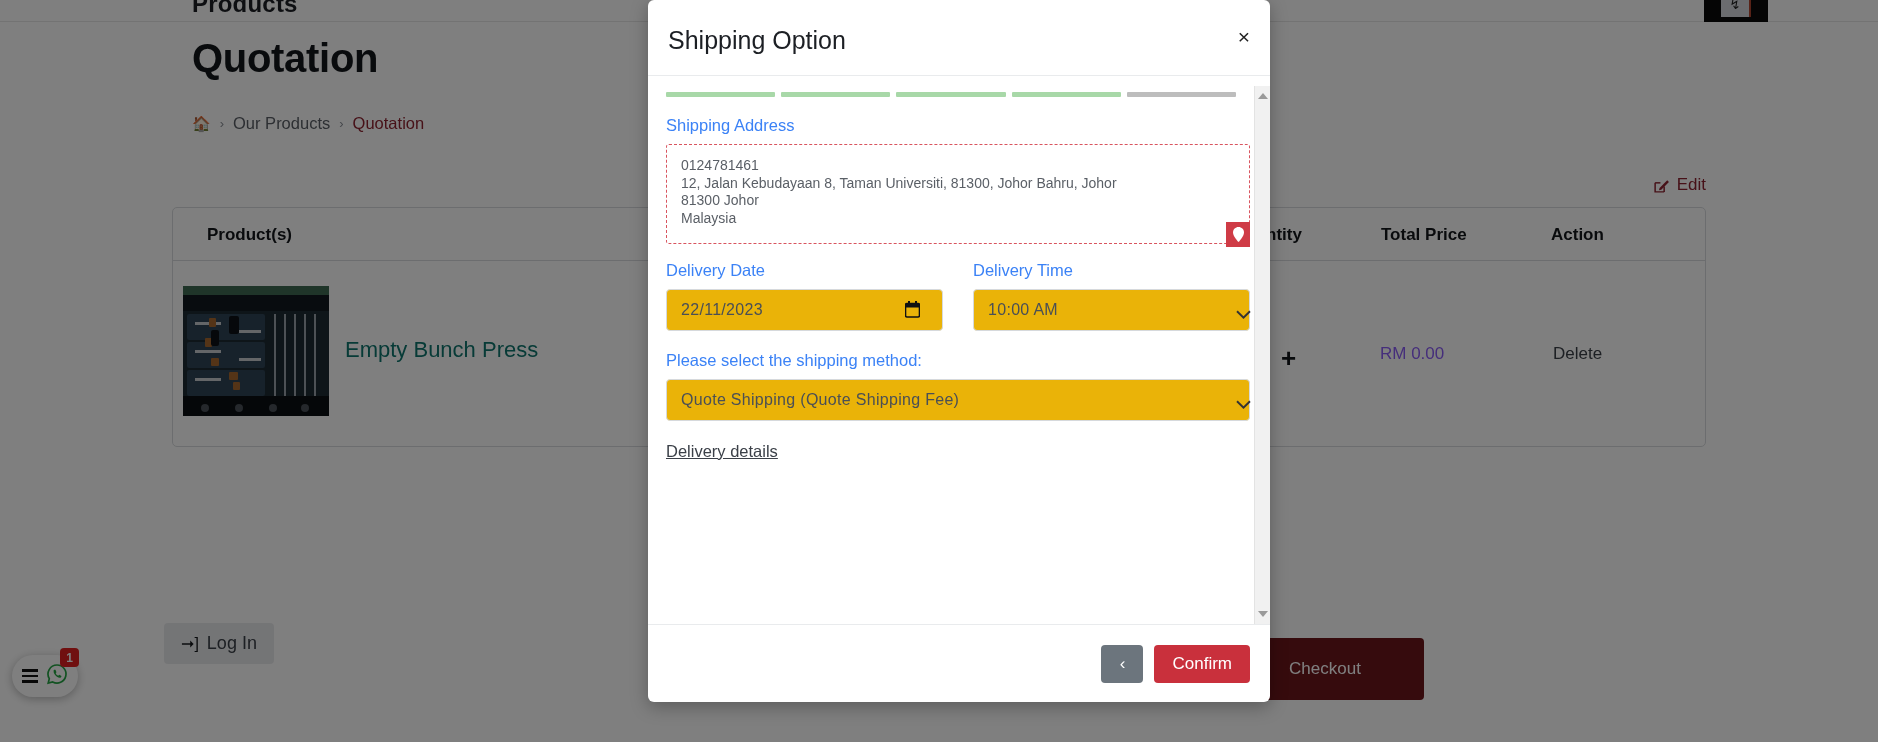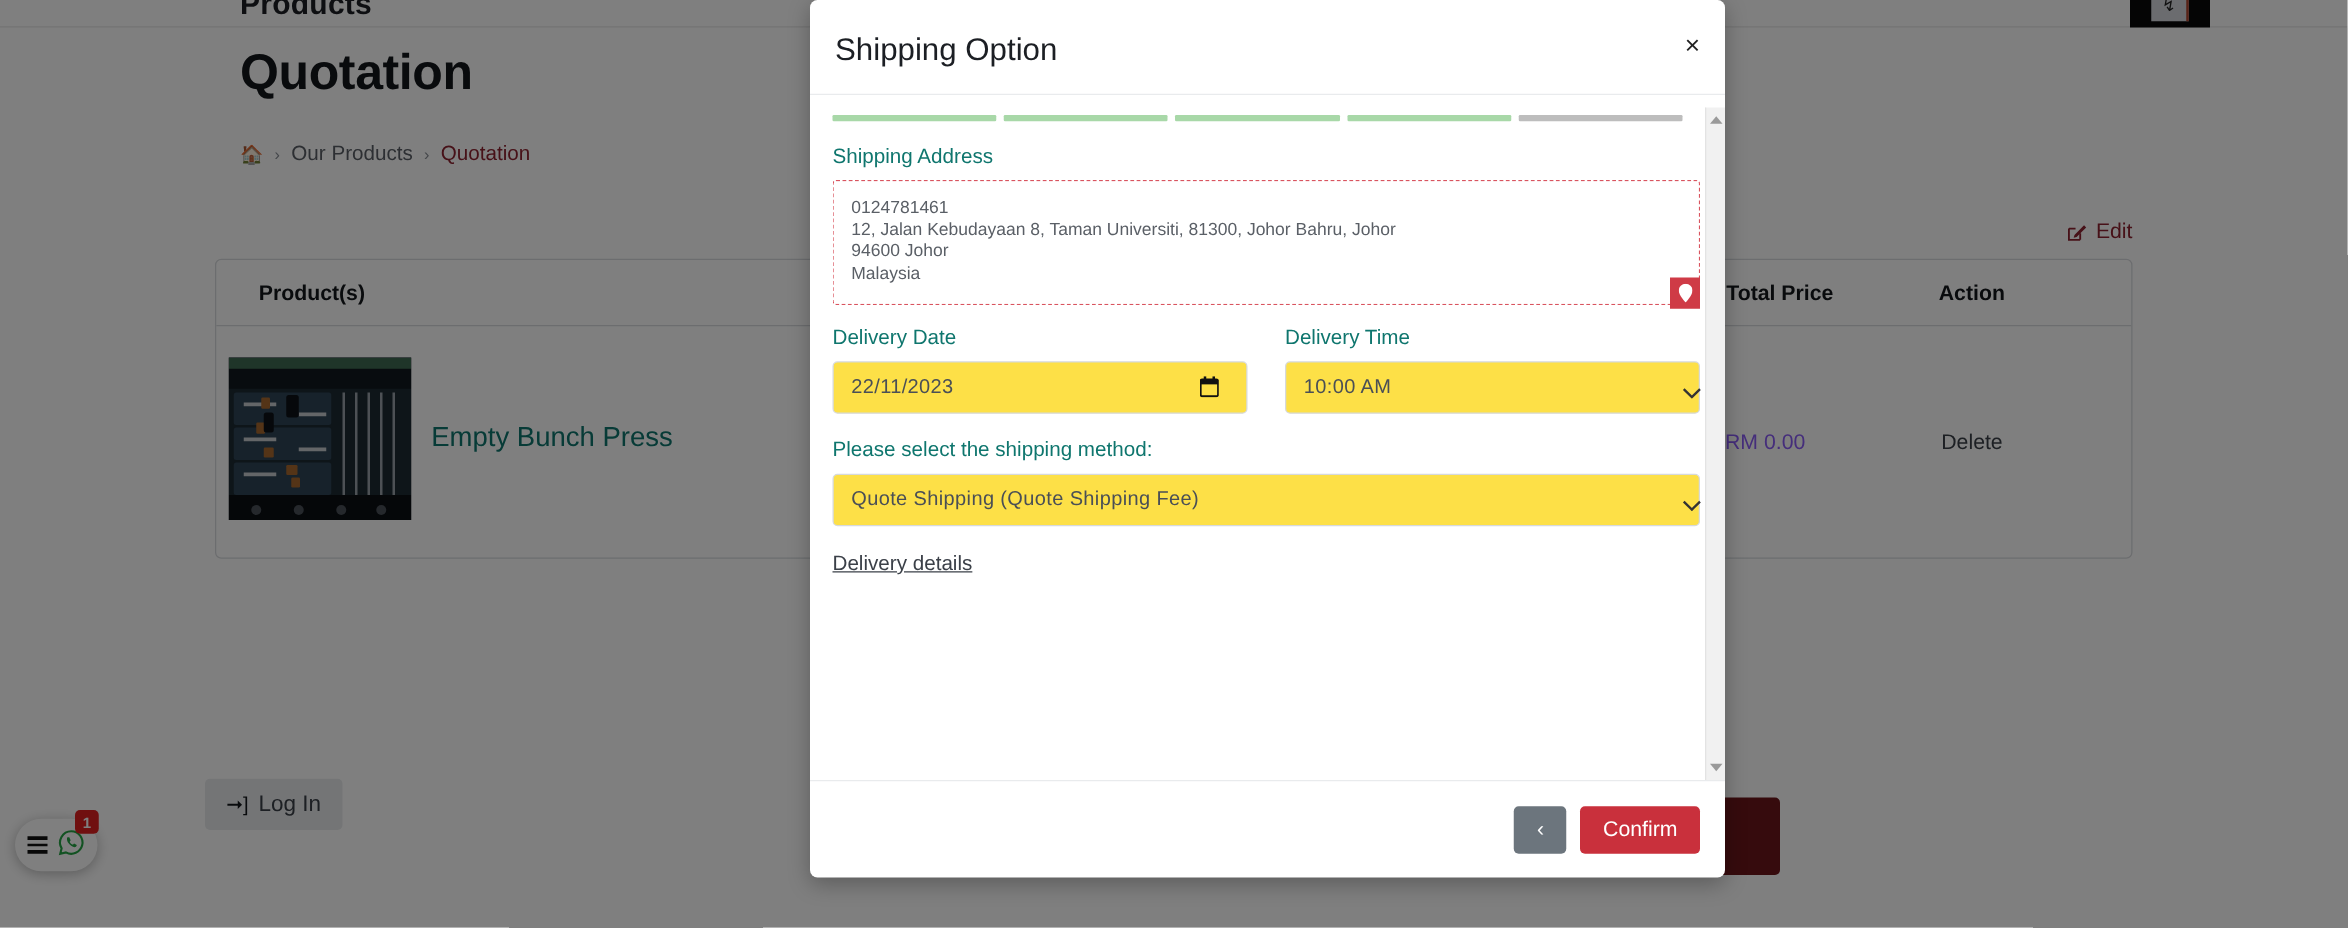--- a/index.html
+++ b/index.html
@@ -148,21 +148,21 @@
   }
 
   
   .dim {
     position: absolute; inset: 0; background: rgba(0,0,0,.5);
   }
 
   
   .modal {
     position: absolute; left: 648px; top: 0;
-    width: 732px; height: 702px;
+    width: 622px; height: 702px;
     background: #fff; border-radius: 6px;
     box-shadow: 0 5px 18px rgba(0,0,0,.28);
     display: flex; flex-direction: column;
     overflow: hidden;
   }
   .modal-header {
     position: relative; height: 76px; flex: 0 0 76px;
     border-bottom: 1px solid #e9ebed;
   }
   .modal-title {
@@ -180,21 +180,21 @@
     padding: 0 20px 0 18px;
     overflow: hidden;
   }
 
   .steps {
     display: flex; gap: 6px; padding-top: 16px; padding-right: 14px;
   }
   .step { height: 5px; border-radius: 1px; flex: 1 1 0; }
 
   .field-label {
-    font-size: 16.5px; color: #0f766e; margin-top: 19px;
+    font-size: 16.5px; color: #3b82f6; margin-top: 19px;
   }
 
   .address-box {
     position: relative; margin-top: 9px;
     border: 1.5px dashed #d9545f; border-radius: 3px;
     padding: 12px 14px 13px 14px;
     min-height: 100px;
   }
   .address-box .line {
     font-size: 14px; color: #5a5f66; line-height: 17.6px;
@@ -204,21 +204,21 @@
     width: 24px; height: 25px; background: #cf3b46;
     display: flex; align-items: center; justify-content: center;
   }
 
   .two-col { display: flex; gap: 30px; margin-top: 17px; }
   .col { flex: 1 1 0; }
   .col .field-label { margin-top: 0; }
 
   .input-shell {
     margin-top: 9px; height: 42px;
-    border: 1px solid #d6d9dc; border-radius: 4px; background: #fde047;
+    border: 1px solid #d6d9dc; border-radius: 4px; background: #eab308;
     display: flex; align-items: center; padding: 0 11px 0 14px;
     position: relative;
   }
   .input-text { font-size: 16px; color: #4a4f56; letter-spacing: .3px; }
   .cal-icon {
     position: absolute; right: 22px; top: 11px;
     width: 15px; height: 17px;
   }
   .chev {
     position: absolute; right: 13px; top: 50%; transform: translateY(-50%);
@@ -415,21 +415,21 @@
         <div class="step" style="background:#a8d8a8"></div>
         <div class="step" style="background:#a8d8a8"></div>
         <div class="step" style="background:#bdbdbd"></div>
       </div>
 
       <div class="field-label">Shipping Address</div>
 
       <div class="address-box">
         <div class="line">0124781461</div>
         <div class="line">12, Jalan Kebudayaan 8, Taman Universiti, 81300, Johor Bahru, Johor</div>
-        <div class="line">94600 Johor</div>
+        <div class="line">81300 Johor</div>
         <div class="line">Malaysia</div>
         <div class="pin-badge">
           <svg width="11" height="15" viewBox="0 0 11 15">
               <path d="M5.5 0C2.5 0 0 2.4 0 5.4 0 9.3 5.5 15 5.5 15S11 9.3 11 5.4C11 2.4 8.5 0 5.5 0z" fill="#fff"></path>
             </svg>
         </div>
       </div>
 
       <div class="two-col">
         <div class="col">

